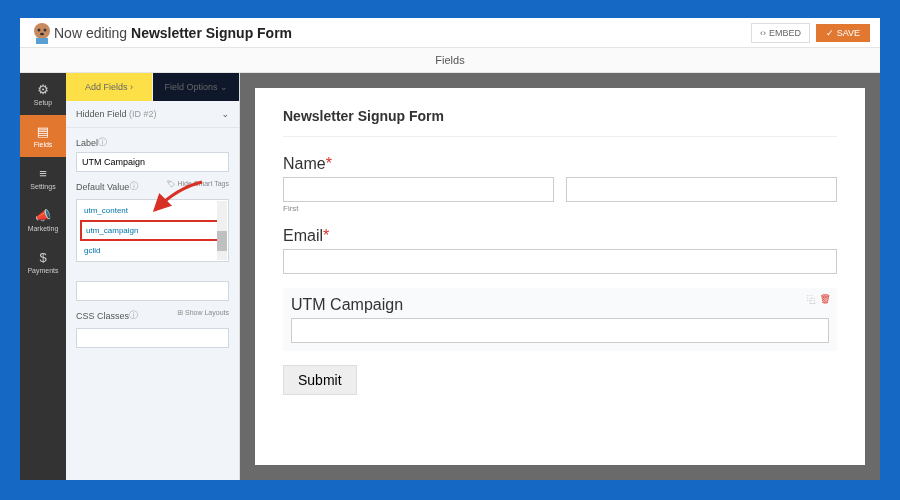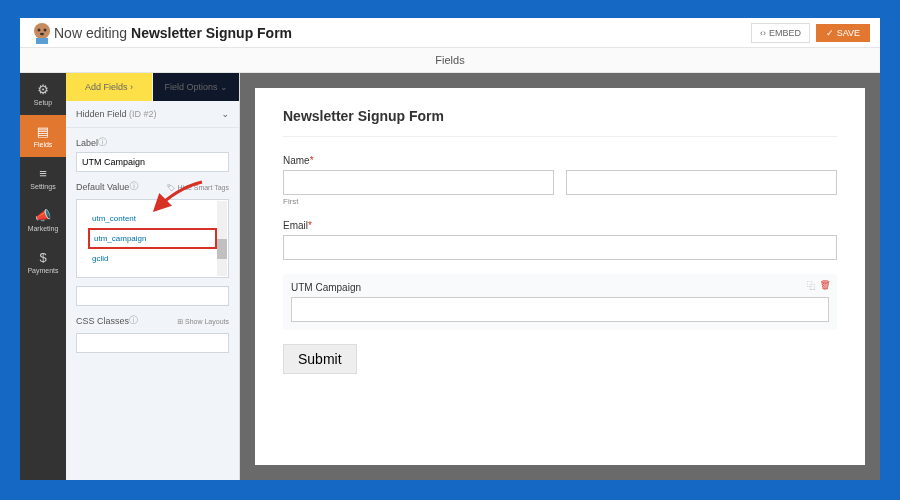--- a/index.html
+++ b/index.html
@@ -20,35 +20,35 @@
 .panel{width:174px;background:#f1f5f9;border-right:1px solid #ddd;display:flex;flex-direction:column;font-size:10px}
 .panel-tabs{display:flex;height:28px}
 .ptab{flex:1;display:flex;align-items:center;justify-content:center;font-size:9px;color:#666;background:#fde047;cursor:pointer}
 .ptab:first-child{border-right:1px solid #eee}
 .ptab.active{background:#0f172a}
 .field-header{padding:8px 10px;font-size:9px;color:#555;border-bottom:1px solid #e0e6ec;display:flex;justify-content:space-between;align-items:center;cursor:pointer}
 .field-body{padding:8px 10px}
 .flabel{font-size:9px;color:#555;margin-bottom:3px;display:flex;align-items:center;gap:0}
 .help{color:#aaa;font-size:9px}
 .finput{width:100%;border:1px solid #d0d7de;padding:4px 5px;font-size:9px;margin-bottom:8px}
-.dv-row{display:flex;justify-content:space-between;align-items:center;margin-bottom:3px}
+.dv-row{display:flex;justify-content:space-between;align-items:flex-start;margin-bottom:3px}
 .smart-tags{font-size:7px;color:#888;cursor:pointer}
-.tagbox{border:1px solid #d0d7de;background:#fff;padding:11px;position:relative;margin-bottom:8px}
+.tagbox{border:1px solid #d0d7de;background:#fff;padding:3px;position:relative;margin-bottom:19px}
 .tag{font-size:8px;color:#0073aa;padding:3px 4px;cursor:pointer}
 .tag.hl{border:2px solid #d93025;padding:4px;margin:2px 0}
 .scroll{position:absolute;right:1px;top:1px;bottom:1px;width:10px;background:#f0f0f0}
 .scroll-thumb{position:absolute;right:0;width:10px;height:20px;background:#c0c0c0;top:50%}
 .arrow{position:absolute;top:-20px;left:70px;pointer-events:none}
 .canvas{flex:1;background:#6a6a6a;padding:15px;overflow:hidden}
 .form-card{background:#fff;padding:20px 28px;height:100%}
 .form-title{font-size:14px;font-weight:600;color:#333;margin-bottom:12px}
 .hr{border:none;border-top:1px solid #eee;margin-bottom:18px}
 .row{display:flex;gap:12px;margin-bottom:14px}
 .col{flex:1}
-.ff-label{font-size:10px;color:#333;margin-bottom:4px;display:block}
+.ff-label{font-size:16px;color:#333;margin-bottom:4px;display:block}
 .req{color:#d93025}
 .ff-input{width:100%;border:1px solid #ccc;padding:6px;font-size:10px}
 .sub{font-size:8px;color:#888;margin-top:2px}
 .utm-row{background:#f8fafb;padding:8px;border-radius:2px;position:relative;margin-bottom:14px}
 .utm-icons{position:absolute;right:6px;top:6px;display:flex;gap:4px;font-size:9px}
 .copy-i{color:#999;cursor:pointer}
 .del-i{color:#d93025;cursor:pointer}
 .submit{background:#eee;border:1px solid #ddd;padding:6px 14px;font-size:14px;cursor:pointer}
 .show-layouts{font-size:7px;color:#888;cursor:pointer}
 </style>

